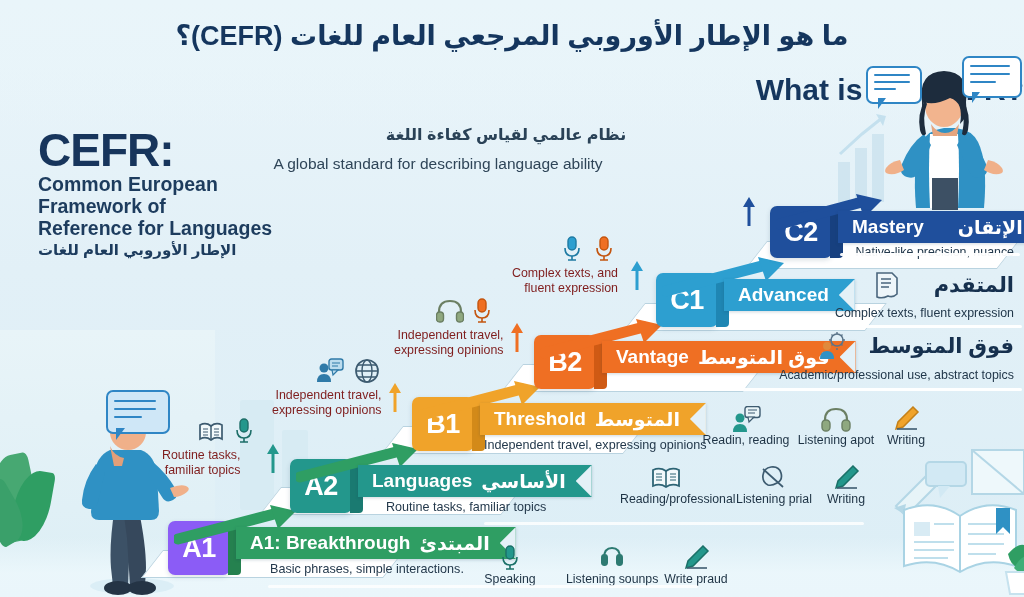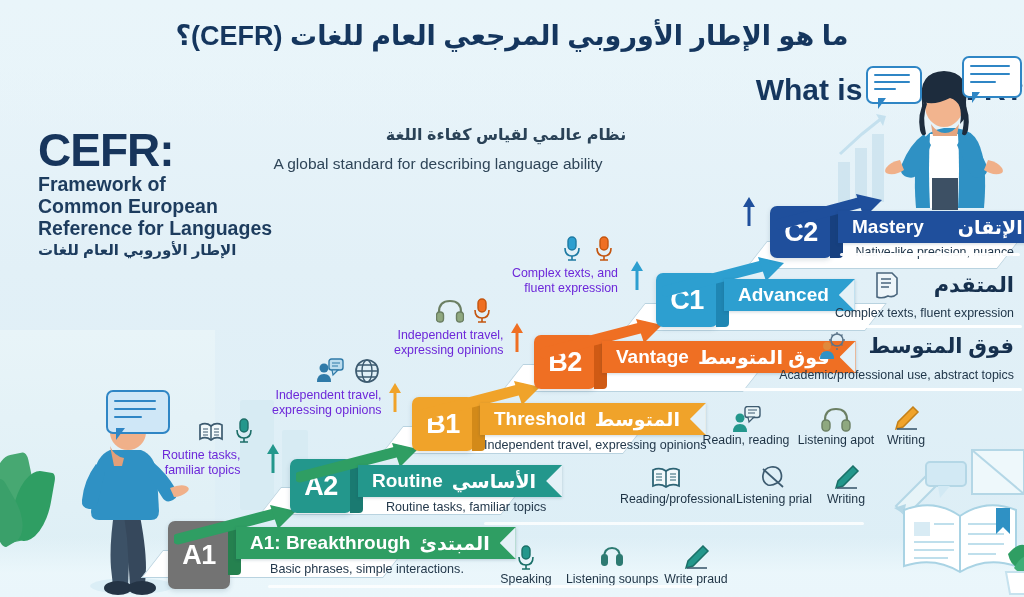--- a/index.html
+++ b/index.html
@@ -52,21 +52,21 @@
   .banner{position:absolute;height:32px;display:flex;align-items:center;
      padding:0 26px 0 14px;color:#fff;font-weight:bold;font-size:19px;white-space:nowrap;
      box-shadow:0 1px 3px rgba(20,60,90,.2);}
   .banner .ar{direction:rtl;margin-left:9px;font-size:19px;}
   .banner-notch{position:absolute;right:0;top:0;width:16px;height:32px;background:#e4f1f7;
      clip-path:polygon(100% 0,100% 100%,0 50%);}
   .desc{position:absolute;font-size:12.6px;color:#24394c;white-space:nowrap;}
   .underline{position:absolute;height:3px;background:#ffffff;opacity:.95;border-radius:2px;}
 
   
-  .callout{position:absolute;font-size:12.4px;line-height:1.2;color:#6d28d9;text-align:right;white-space:nowrap;}
+  .callout{position:absolute;font-size:12.4px;line-height:1.2;color:#7f1d1d;text-align:right;white-space:nowrap;}
   .up-arrow{position:absolute;width:14px;height:30px;}
 
   
   .ar-level{position:absolute;font-size:21px;font-weight:bold;color:#16304e;direction:rtl;white-space:nowrap;}
   .ar-desc{position:absolute;font-size:12.4px;color:#22384b;white-space:nowrap;text-align:right;}
 
   
   .skill{position:absolute;text-align:center;width:92px;}
   .skill .lbl{font-size:12.3px;color:#1d3244;white-space:nowrap;margin-top:1px;}
 
@@ -110,22 +110,22 @@
   <div class="bg-left-panel"></div>
   <div class="bg-floor"></div>
 
   <div class="title-ar">ما هو الإطار الأوروبي المرجعي العام للغات (CEFR)؟</div>
   <div class="title-en">What is the CEFR?</div>
   <div class="sub-ar">نظام عالمي لقياس كفاءة اللغة</div>
   <div class="sub-en">A global standard for describing language ability</div>
 
   <div class="brand">
     <div class="brand-word">CEFR:</div>
+    <div class="brand-line">Common European</div>
     <div class="brand-line">Framework of</div>
-    <div class="brand-line">Common European</div>
     <div class="brand-line">Reference for Languages</div>
     <div class="brand-ar">الإطار الأوروبي العام للغات</div>
   </div>
 
   <div>
     <div class="leaf" style="left:-6px;top:455px;width:42px;height:86px;transform:rotate(-12deg);background:#47a872;"></div>
     <div class="leaf" style="left:14px;top:470px;width:36px;height:72px;transform:rotate(10deg);background:#2f9e63;"></div>
     <div class="leaf" style="left:-14px;top:482px;width:34px;height:62px;transform:rotate(-30deg);background:#3aa06a;"></div>
     <svg width="160" height="210" viewBox="0 0 160 210" style="position:absolute;left:52px;top:388px;">
       <ellipse cx="80" cy="198" rx="42" ry="8" fill="#dbeef6"></ellipse>
@@ -207,21 +207,21 @@
   <div>
     <div class="tread" style="left:152px;top:550px;width:240px;height:26px;transform:skewX(-38deg);"></div>
     <div class="tread" style="left:270px;top:487px;width:240px;height:26px;transform:skewX(-38deg);"></div>
     <div class="tread" style="left:392px;top:426px;width:240px;height:26px;transform:skewX(-38deg);"></div>
     <div class="tread" style="left:512px;top:364px;width:240px;height:26px;transform:skewX(-38deg);"></div>
     <div class="tread" style="left:634px;top:303px;width:240px;height:26px;transform:skewX(-38deg);"></div>
     <div class="tread" style="left:756px;top:241px;width:250px;height:26px;transform:skewX(-38deg);"></div>
   </div>
 
   <div>
-    <div class="riser" style="left:168px;top:521px;width:62px;height:68px;background:#737373;">
+    <div class="riser" style="left:168px;top:521px;width:62px;height:54px;background:#8b5cf6;">
       <div class="riser-code">A1</div>
     </div>
     <div class="riser-side" style="left:228px;top:521px;height:54px;background:#25814f;"></div>
     <svg width="136" height="40" viewBox="0 0 136 40" style="position:absolute;left:174px;top:505px;">
       <path d="M4 34 L104 8" stroke="#2f9e63" stroke-width="11" fill="none" stroke-linecap="round"></path>
       <path d="M96 0 l26 6 l-18 18z" fill="#2f9e63"></path>
     </svg>
     <div class="banner" style="left:236px;top:527px;background:#2f9e63;">
       <span>A1: Breakthrough</span>
       <span class="ar">المبتدئ</span>
@@ -233,21 +233,21 @@
   <div>
     <div class="riser" style="left:290px;top:459px;width:62px;height:54px;background:#23978c;">
       <div class="riser-code">A2</div>
     </div>
     <div class="riser-side" style="left:350px;top:459px;height:54px;background:#1a7a71;"></div>
     <svg width="136" height="40" viewBox="0 0 136 40" style="position:absolute;left:296px;top:443px;">
       <path d="M4 34 L104 8" stroke="#2f9e63" stroke-width="11" fill="none" stroke-linecap="round"></path>
       <path d="M96 0 l26 6 l-18 18z" fill="#2f9e63"></path>
     </svg>
     <div class="banner" style="left:358px;top:465px;background:#23978c;">
-      <span>Routine</span>
+      <span>Languages</span>
       <span class="ar">الأساسي</span>
       <span class="banner-notch"></span>
     </div>
     <div class="desc" style="left:386px;top:500px;">Routine tasks, familiar topics</div>
   </div>
 
   <div>
     <div class="riser" style="left:412px;top:397px;width:62px;height:54px;background:#f0a32a;">
       <div class="riser-code">B1</div>
     </div>
@@ -479,21 +479,21 @@
     <div class="skill" style="left:800px;top:465px;">
       <svg width="28" height="26" viewBox="0 0 28 26" style="display:block;margin:0 auto;">
         <path d="M21 1 l5 5 l-15 15 l-7 2 l2-7z" fill="#23978c" stroke="#1a7068" stroke-width="1.5"></path>
         <path d="M5 23 h20" stroke="#3d5b70" stroke-width="1.6"></path>
       </svg>
       <div class="lbl">Writing</div>
     </div>
   </div>
 
   <div>
-    <div class="skill" style="left:480px;top:545px;">
+    <div class="skill" style="left:464px;top:545px;">
       <svg width="22" height="26" viewBox="0 0 22 26" style="display:block;margin:0 auto;">
         <rect x="7" y="1" width="8" height="13" rx="4" fill="#23978c" stroke="#1a7068" stroke-width="1.4"></rect>
         <path d="M4 12 q0 8 7 8 q7 0 7-8" fill="none" stroke="#1a7068" stroke-width="1.6"></path>
         <path d="M11 20 v4M7 24 h8" stroke="#1a7068" stroke-width="1.6"></path>
       </svg>
       <div class="lbl">Speaking</div>
     </div>
     <div class="skill" style="left:566px;top:545px;">
       <svg width="30" height="26" viewBox="0 0 30 26" style="display:block;margin:0 auto;">
         <path d="M7 20 v-7 q0-10 8-10 q8 0 8 10 v7" fill="none" stroke="#2d7a72" stroke-width="2"></path>

